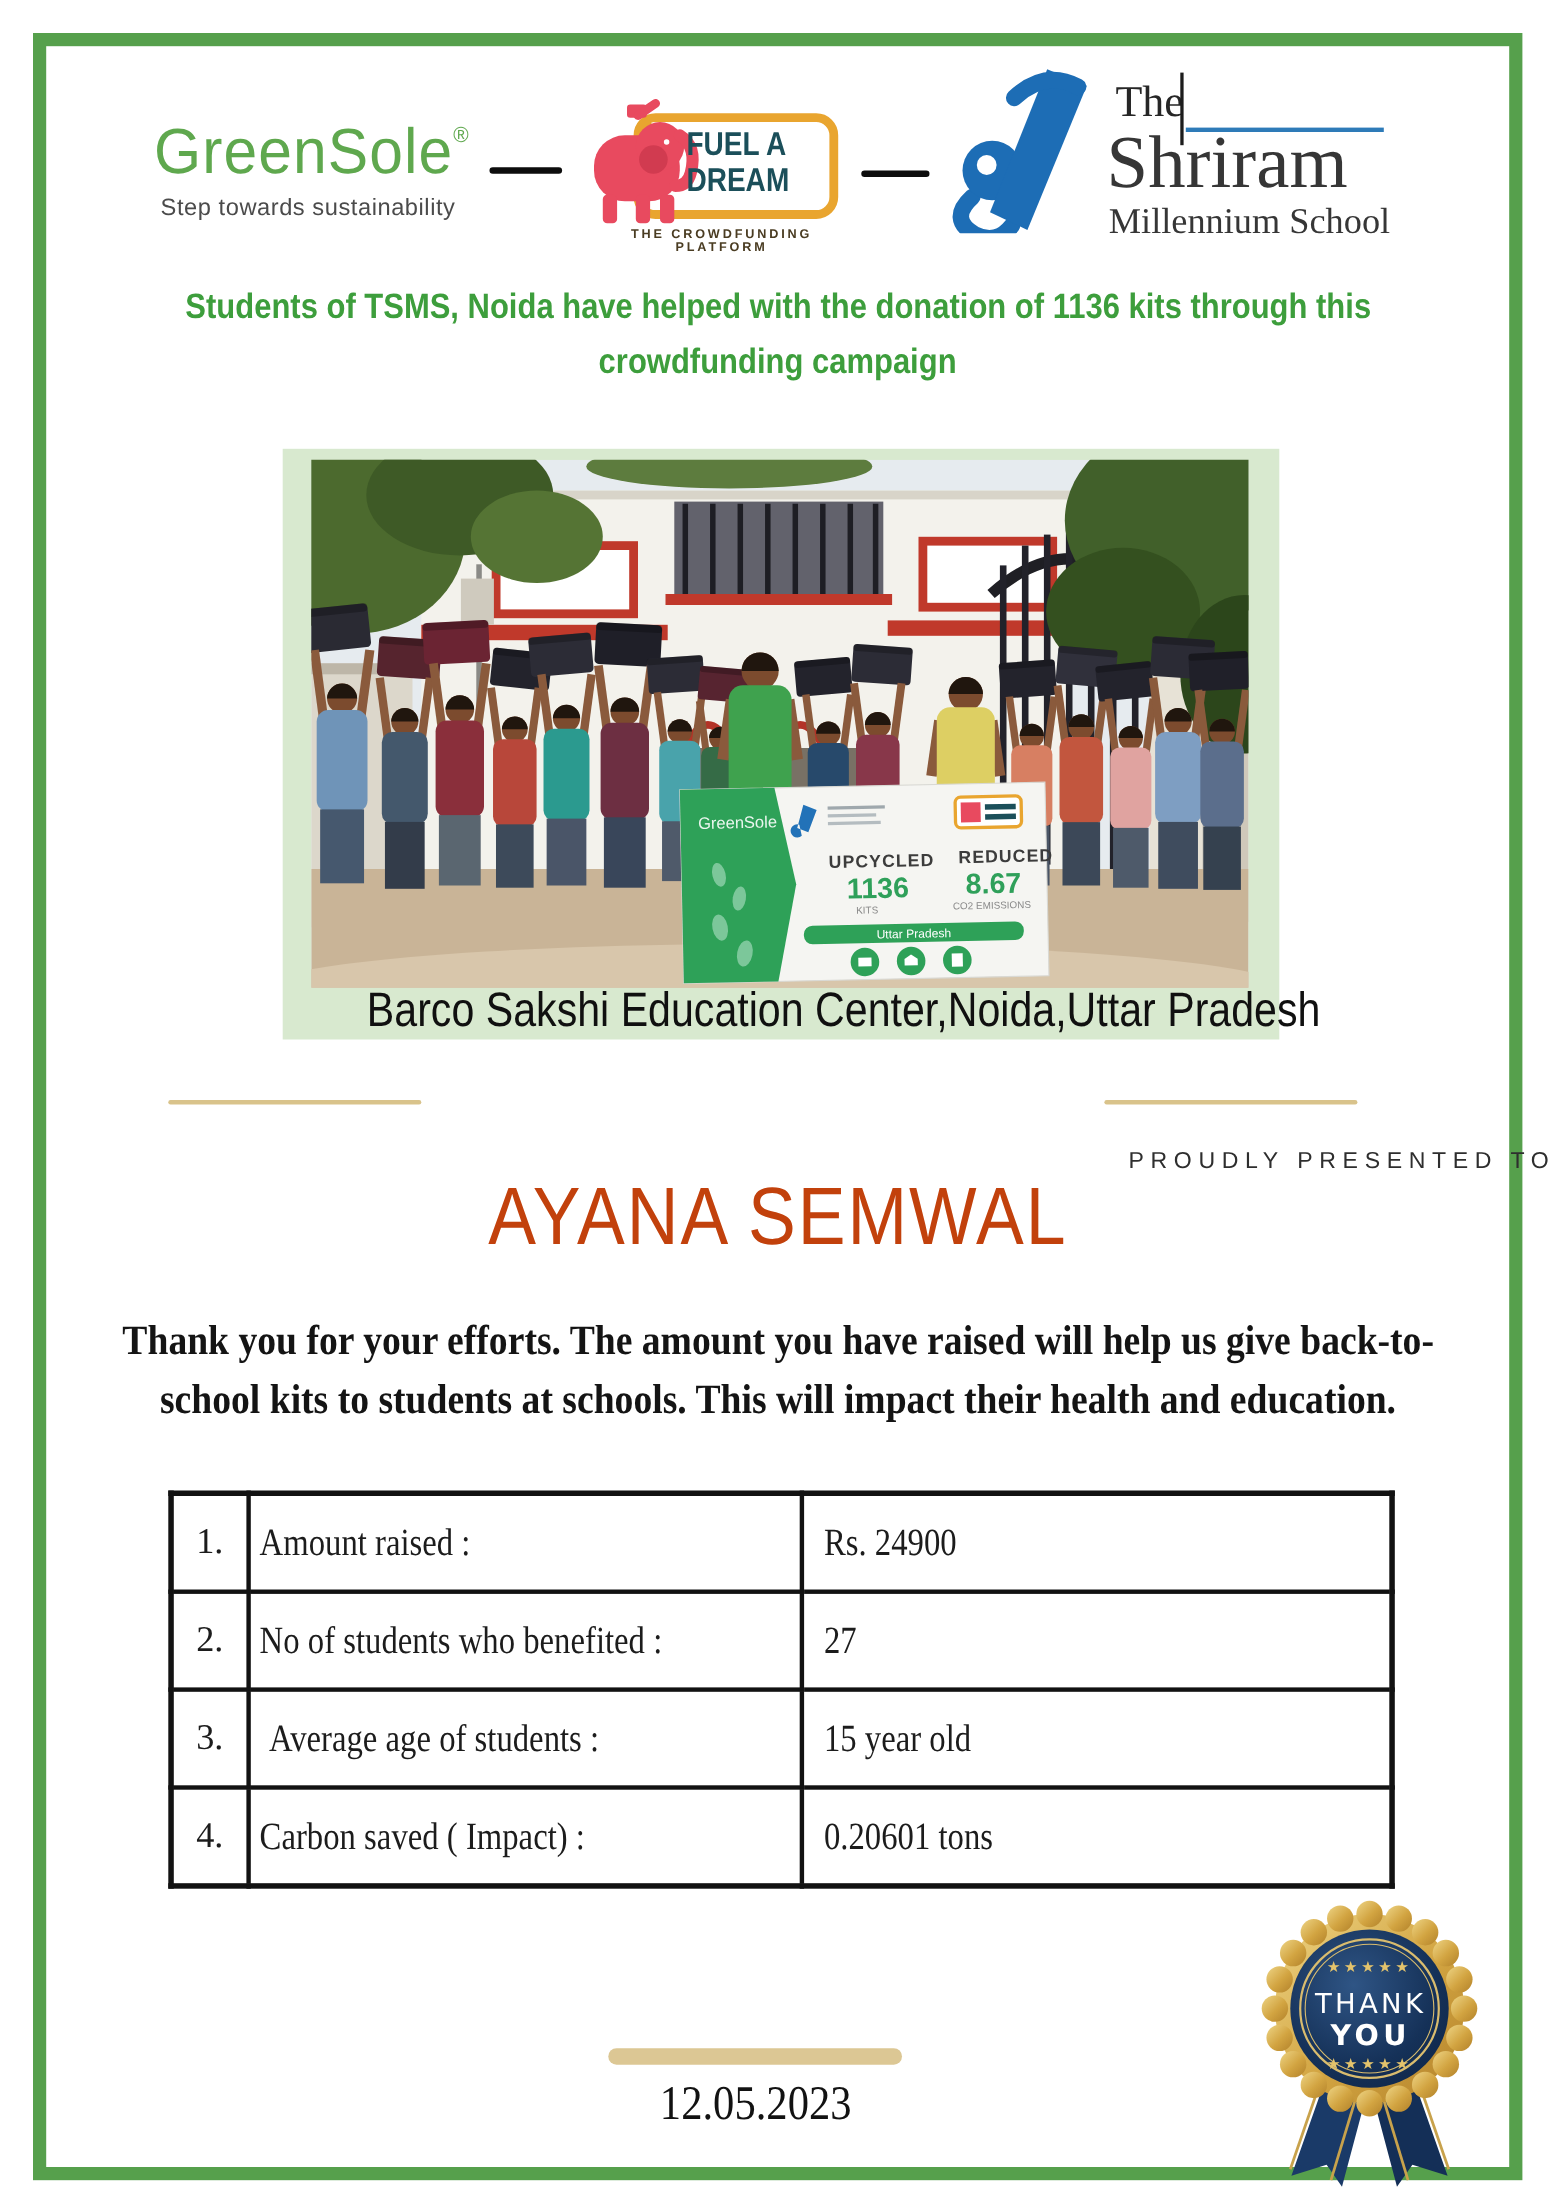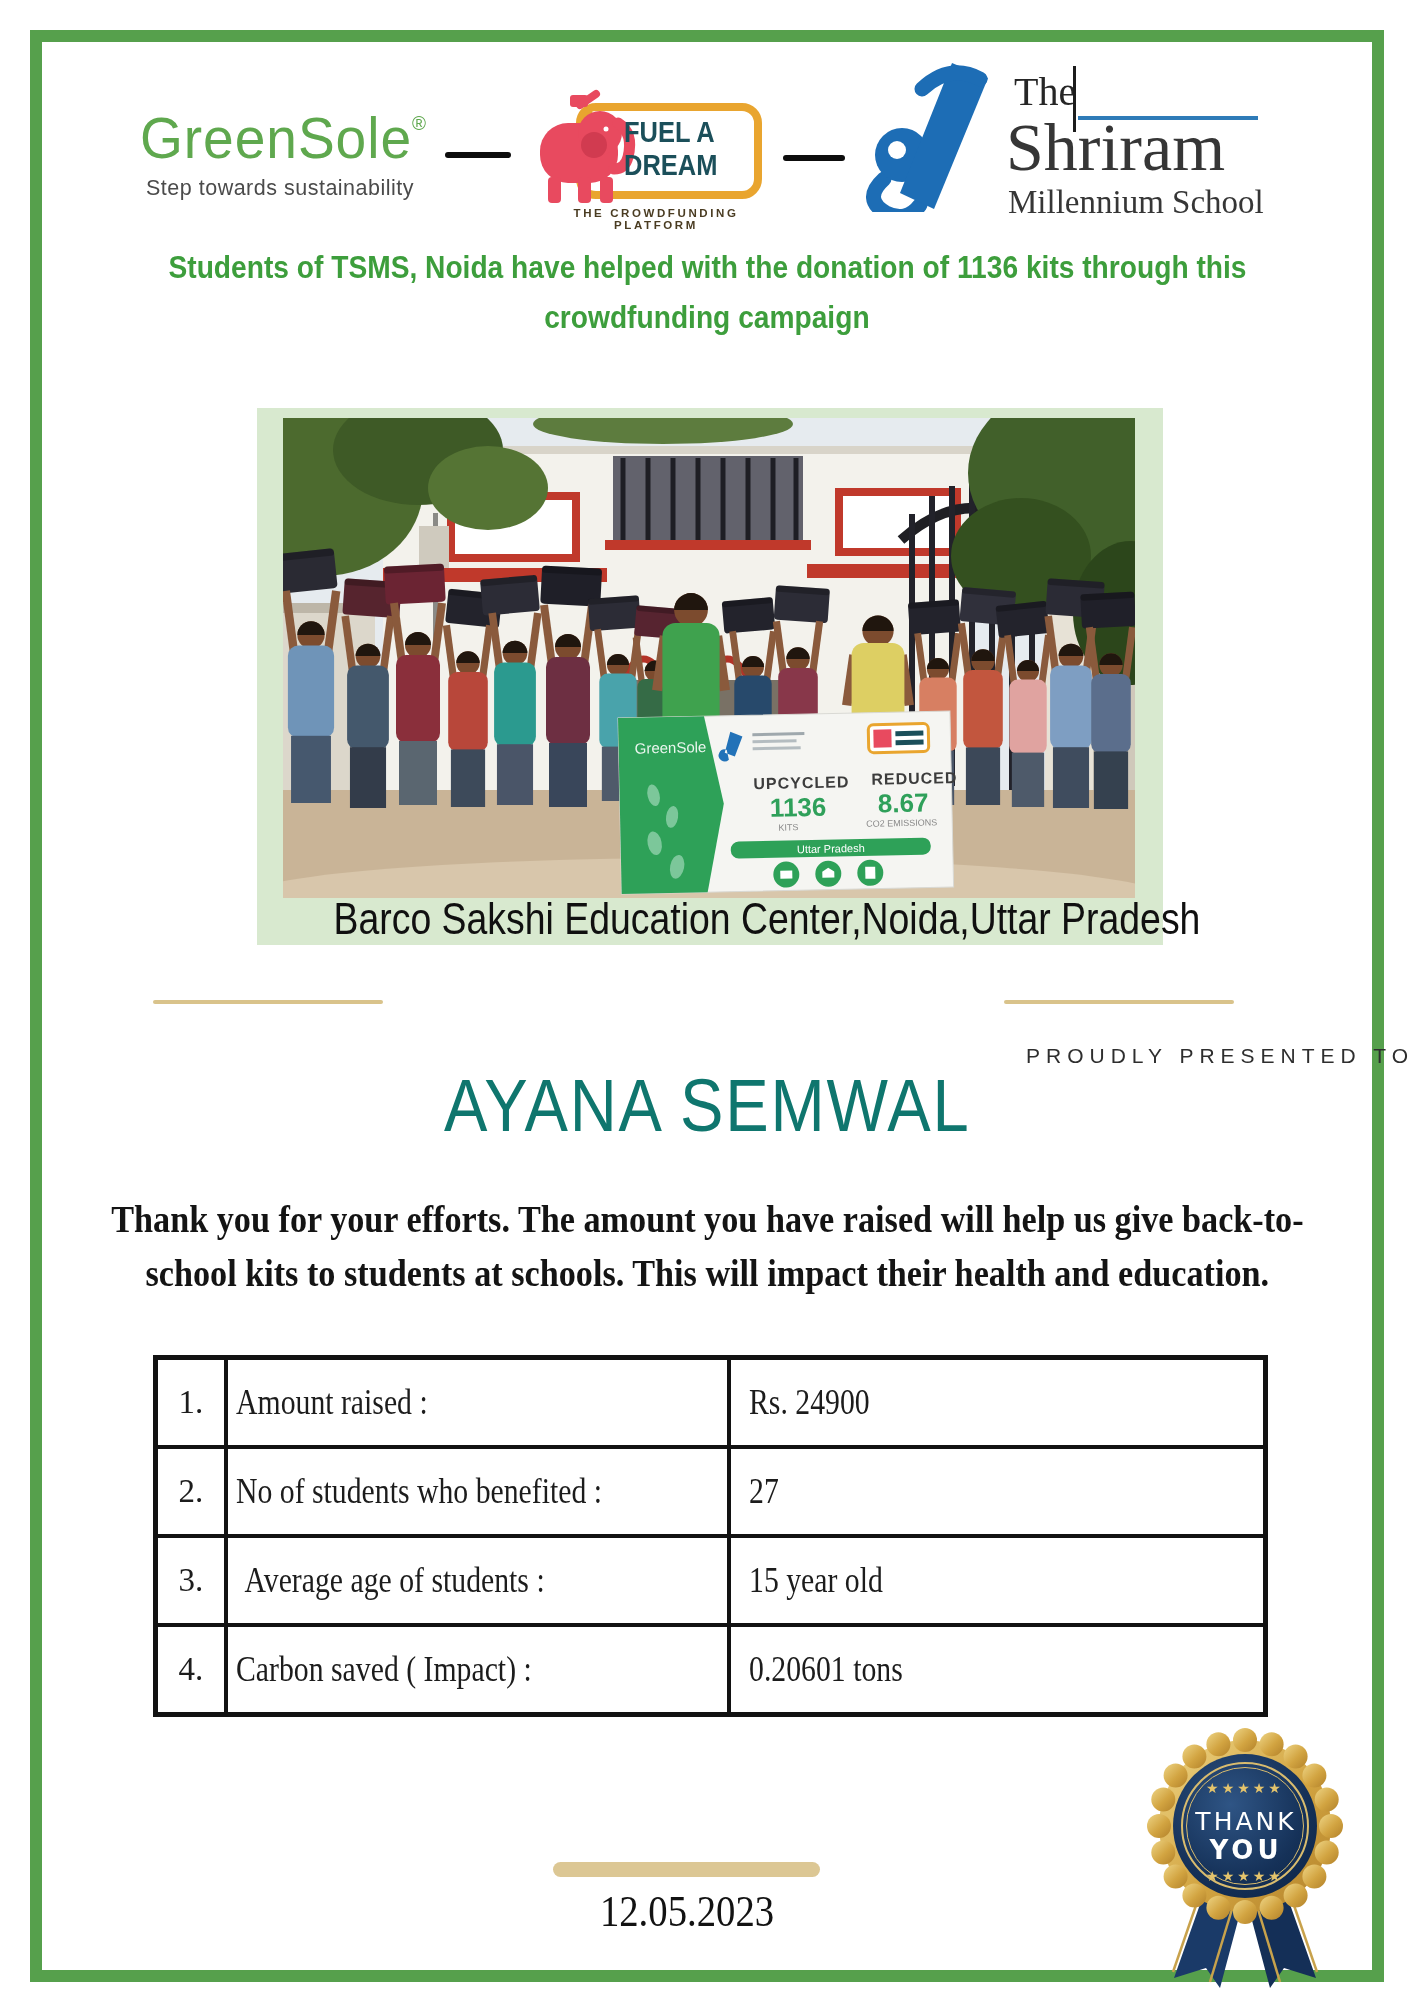--- a/index.html
+++ b/index.html
@@ -35,37 +35,37 @@
 
   .shr{left:856px;top:58px;width:410px;height:165px;}
   .shr-glyph{position:absolute;left:0;top:2px;width:150px;height:152px;}
   .shr-the{position:absolute;left:158px;top:10px;font-size:40px;color:#262626;font-family:"Liberation Serif",serif;}
   .shr-vline{position:absolute;left:217px;top:8px;width:3px;height:66px;background:#1c1c1c;}
   .shr-hline{position:absolute;left:222px;top:58px;width:180px;height:4px;background:#2e7bb8;}
   .shr-name{position:absolute;left:150px;top:50px;font-size:68px;color:#363636;font-family:"Liberation Serif",serif;}
   .shr-sub{position:absolute;left:152px;top:126px;font-size:33px;color:#363636;font-family:"Liberation Serif",serif;}
 
   
-  .headline{left:60px;top:242px;width:1294px;text-align:center;color:#3d9e3c;
+  .headline{left:60px;top:253px;width:1294px;text-align:center;color:#3d9e3c;
             font-weight:bold;font-size:32px;line-height:50px;}
 
   
   .photo-frame{left:257px;top:408px;width:906px;height:537px;background:#d8e9cf;}
   .photo-svg{position:absolute;left:26px;top:10px;width:852px;height:480px;display:block;}
   .photo-caption{position:absolute;left:0;top:486px;width:906px;text-align:center;
                  font-family:Liberation Sans, sans-serif;font-size:44px;color:#101010;}
 
   
   .cert-title{left:0;top:976px;width:1414px;text-align:center;font-size:43px;color:#1b1b1b;letter-spacing:1px;}
   .tan-line{position:absolute;top:1000px;height:4px;background:#d9c38b;border-radius:2px;}
   .tan-left{left:153px;width:230px;}
   .tan-right{left:1004px;width:230px;}
   .presented{left:0;top:1044px;width:1414px;text-align:right;font-size:21px;
              letter-spacing:6px;color:#2e2e2e;}
-  .recipient{left:0;top:1068px;width:1414px;text-align:center;font-size:74px;line-height:76px;color:#0f766e;}
+  .recipient{left:0;top:1068px;width:1414px;text-align:center;font-size:74px;line-height:76px;color:#c2410c;}
   .recipient .sx{letter-spacing:2px;}
   .message{left:0;top:1192px;width:1414px;text-align:center;font-size:38px;line-height:54px;color:#141414;font-weight:bold;}
 
   
   .impact{position:absolute;left:153px;top:1355px;width:1110px;border-collapse:collapse;
           border:5px solid #121212;table-layout:fixed;}
   .impact td{border:4px solid #121212;vertical-align:middle;height:85px;padding:0;}
   .impact .num{text-align:center;font-family:"Liberation Serif",serif;font-size:33px;}
   .impact .lbl span,.impact .val span{font-family:"Liberation Serif",serif;font-size:35px;
           display:inline-block;transform:scaleX(0.85);transform-origin:left center;white-space:nowrap;}

